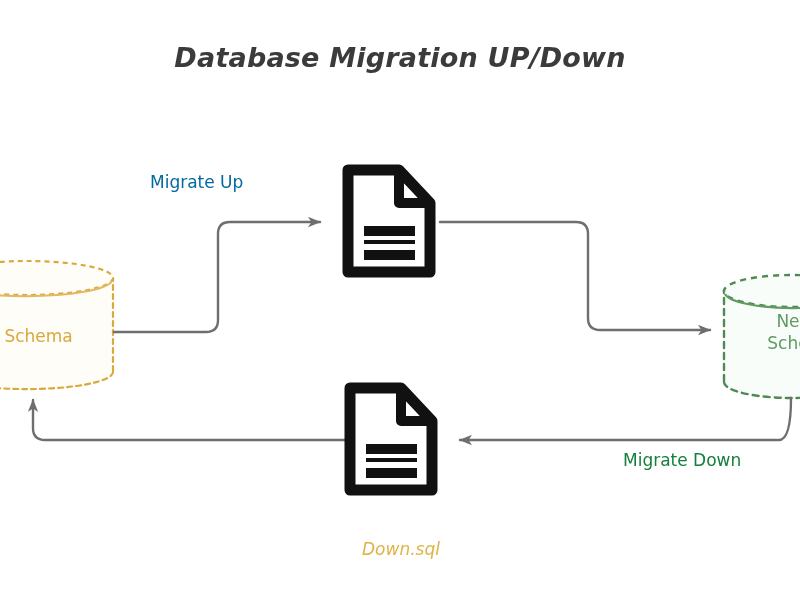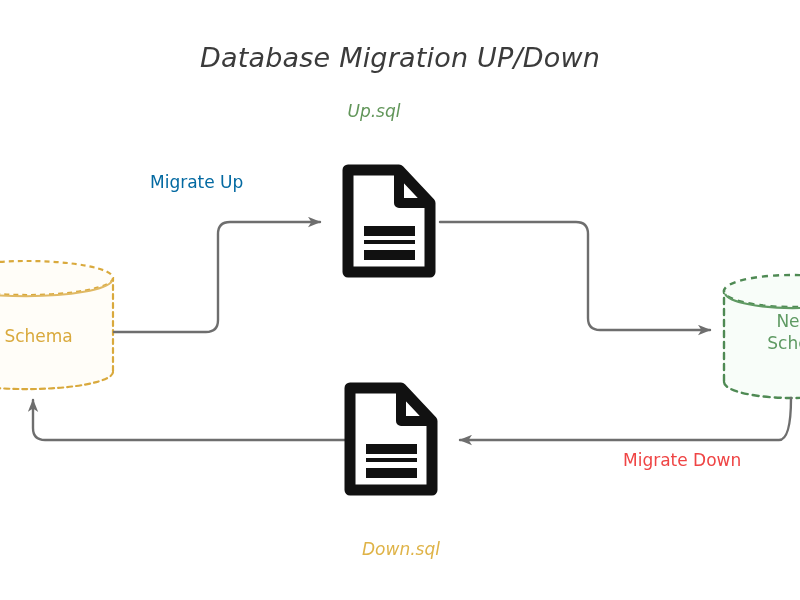--- a/index.html
+++ b/index.html
@@ -34,21 +34,21 @@
     white-space: nowrap;
     line-height: 1;
   }
   #title {
     left: 0;
     top: 44px;
     width: 800px;
     text-align: center;
     font-size: 27px;
     font-style: italic;
-    font-weight: 400;
+    font-weight: 700;
     color: #3b3b3b;
     letter-spacing: 0.2px;
   }
   #up-sql {
     left: 0;
     top: 103px;
     width: 748px;
     text-align: center;
     font-size: 17px;
     font-style: italic;
@@ -66,21 +66,21 @@
   #migrate-up {
     left: 150px;
     top: 174px;
     font-size: 17px;
     color: #0369a1;
   }
   #migrate-down {
     left: 623px;
     top: 452px;
     font-size: 17px;
-    color: #ef4444;
+    color: #15803d;
   }
   .cyl-text {
     position: absolute;
     font-size: 17px;
     line-height: 22px;
     text-align: center;
     white-space: nowrap;
   }
   #old-schema-label {
     left: -52px;
@@ -149,21 +149,20 @@
       <path d="M 350,388 L 401,388 L 432,421 L 432,490 L 350,490 Z" fill="#ffffff" stroke="#111111" stroke-width="11" stroke-linejoin="round" stroke-linecap="round"></path>
       <path d="M 401,388 L 401,421 L 432,421" fill="none" stroke="#111111" stroke-width="10" stroke-linejoin="round" stroke-linecap="butt"></path>
       <rect x="366" y="444" width="51" height="10" fill="#111111"></rect>
       <rect x="366" y="458" width="51" height="4" fill="#111111"></rect>
       <rect x="366" y="468" width="51" height="10" fill="#111111"></rect>
     </g>
   </svg>
 
   <div class="lbl" id="title">Database Migration UP/Down</div>
 
-  <div class="lbl" id="up-sql">Up.sql</div>
 
   <div class="lbl" id="migrate-up">Migrate Up</div>
 
   <div class="lbl" id="migrate-down">Migrate Down</div>
 
   <div class="lbl" id="down-sql">Down.sql</div>
 
   <div class="cyl-text" id="old-schema-label">d Schema</div>
 
   <div class="cyl-text" id="new-schema-label">

